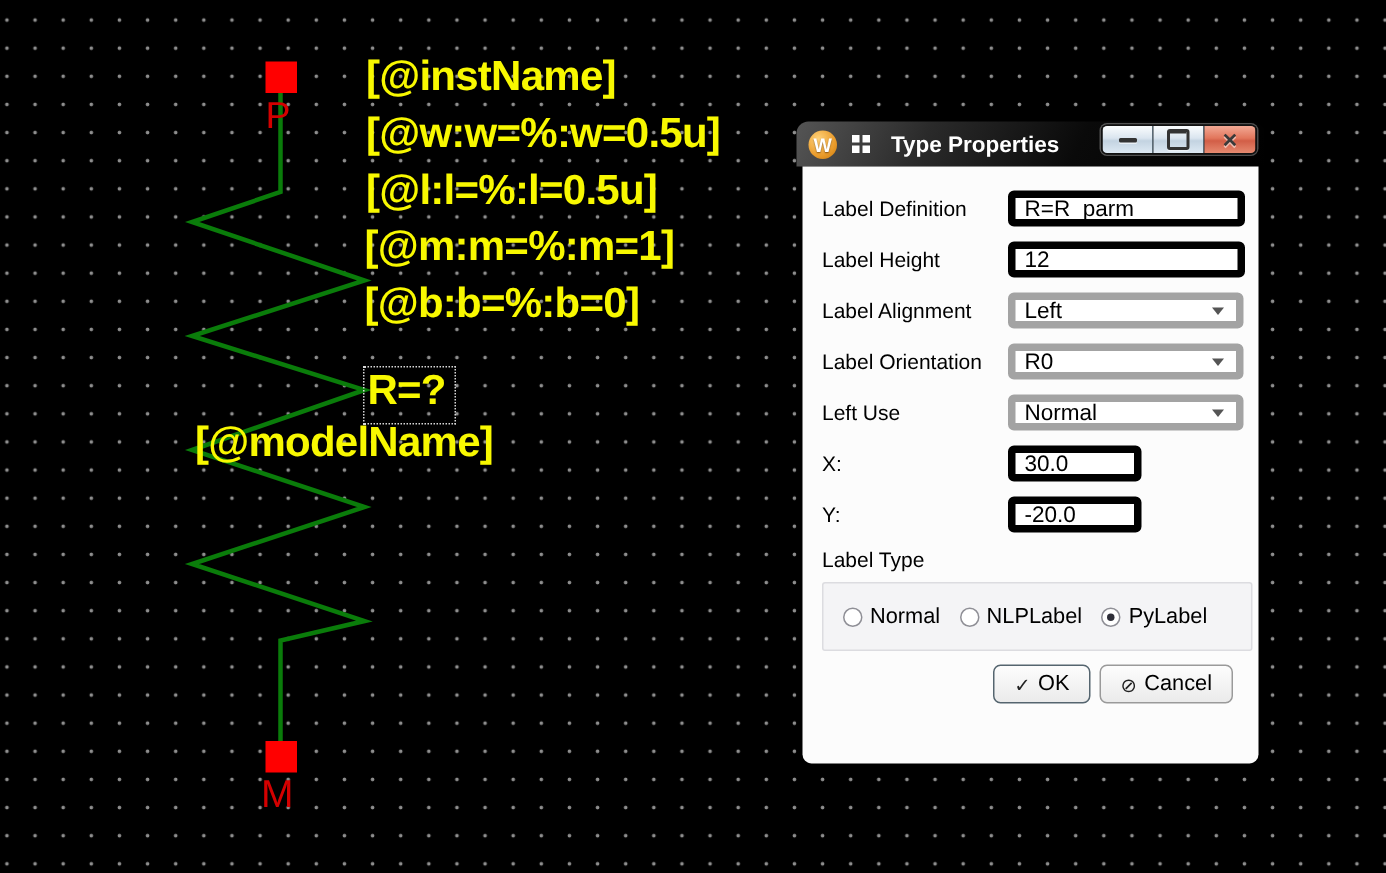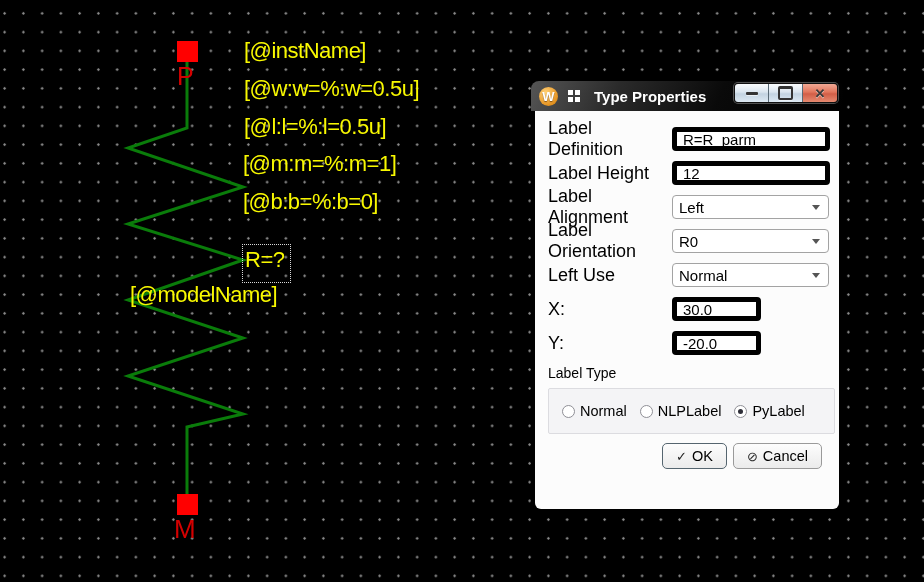--- a/index.html
+++ b/index.html
@@ -8,21 +8,21 @@
     position:relative;width:924px;height:582px;overflow:hidden;
     background-color:#000;
     background-image:radial-gradient(circle,#8f8f8f 0.9px,transparent 1.5px);
     background-size:18.75px 18.75px;
     background-position:14px 4px;
     font-family:"Liberation Sans",sans-serif;
   }
   
   .sch-svg{position:absolute;left:0;top:0;}
   .sch-label{
-    position:absolute;color:#f8f800;font-weight:normal;font-size:22px;line-height:27px;
+    position:absolute;color:#f8f800;font-weight:bold;font-size:28px;line-height:27px;
     white-space:nowrap;letter-spacing:-0.5px;
   }
   .selection-box{
     position:absolute;left:242px;top:244px;
     border:1px dotted #d8d8d8;padding:1px 6px 9px 2px;
   }
   .selection-box .sch-label{position:static;}
   
   .dialog{
     position:absolute;left:531px;top:81px;width:312px;height:432px;
@@ -52,28 +52,28 @@
   .winbtn.closeb{background:linear-gradient(#f2a995,#e2765c 45%,#d25e47 55%,#e68a70);border-right:none;}
   .winbtn.minb::after{content:"";width:12px;height:3px;background:#333;border-radius:1px;box-shadow:0 1px 0 rgba(255,255,255,.6);}
   .winbtn.maxb::after{content:"";width:11px;height:10px;border:2px solid #333;border-radius:2px;box-shadow:inset 0 1px 0 #333,0 1px 0 rgba(255,255,255,.5);}
   .winbtn.closeb::after{content:"\2715";font-size:13px;font-weight:bold;color:#3a3a3a;text-shadow:0 1px 0 rgba(255,255,255,.55);}
   .dlg-body{
     position:absolute;left:4px;right:4px;top:30px;bottom:4px;
     background:#fcfcfc;border-radius:0 0 6px 6px;
     padding:16px 10px 0 13px;color:#000;
   }
   .form-row{display:flex;align-items:center;height:24px;margin-bottom:10px;}
-  .form-row .flabel{width:124px;flex:none;font-size:18px;color:#000;}
+  .form-row .flabel{width:124px;flex:none;font-size:14px;color:#000;}
   .tfield{
     width:158px;height:24px;border:5px solid #000000;border-radius:4px;background:#fff;
     font-family:"Liberation Sans",sans-serif;font-size:15px;padding:0 6px;color:#000;outline:none;
   }
   .tfield.narrow{width:89px;}
   .combo{
-    width:158px;height:24px;border:1px solid #a3a3a3;border-radius:4px;background:#fff;
+    width:158px;height:24px;border:5px solid #a3a3a3;border-radius:4px;background:#fff;
     display:flex;align-items:center;justify-content:space-between;padding:0 8px 0 6px;font-size:15px;
   }
   .combo-arrow{width:0;height:0;border-left:4.5px solid transparent;border-right:4.5px solid transparent;border-top:5.5px solid #555;}
   .ltype-heading{font-size:14px;margin:3px 0 7px 0;}
   .radio-box{
     margin-left:0;width:287px;height:46px;background:#f4f4f6;border:1px solid #dcdce0;border-radius:2px;
     display:flex;align-items:center;padding-left:13px;gap:13px;
   }
   .radio-item{display:flex;align-items:center;gap:5px;font-size:14.5px;cursor:default;}
   .radio-circle{

